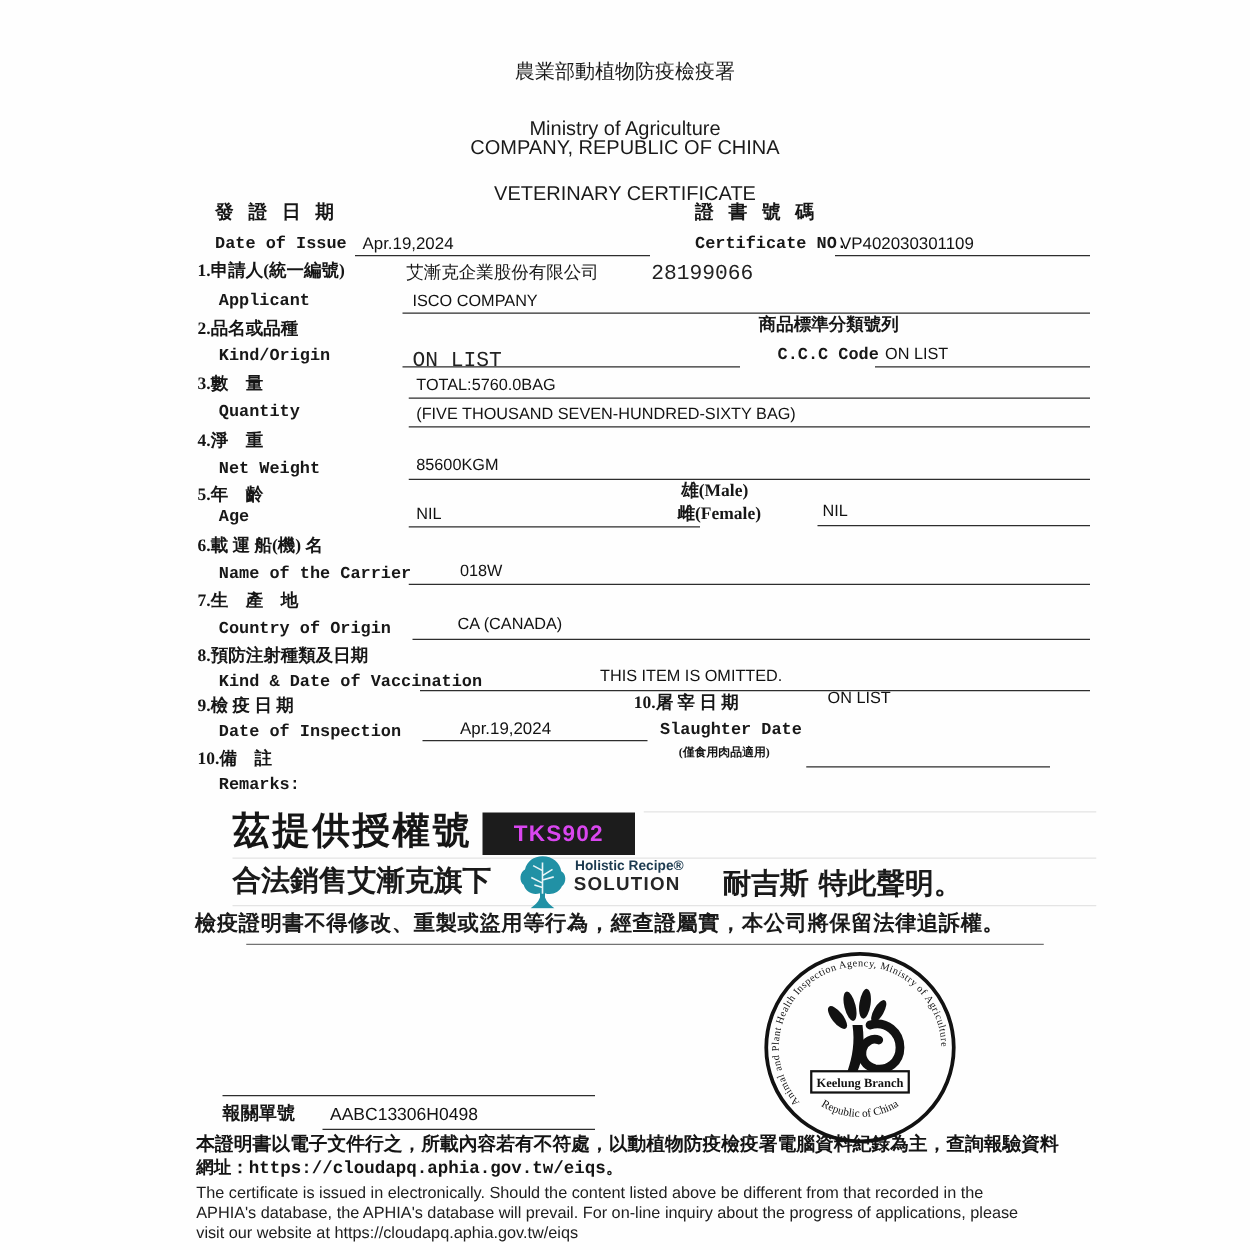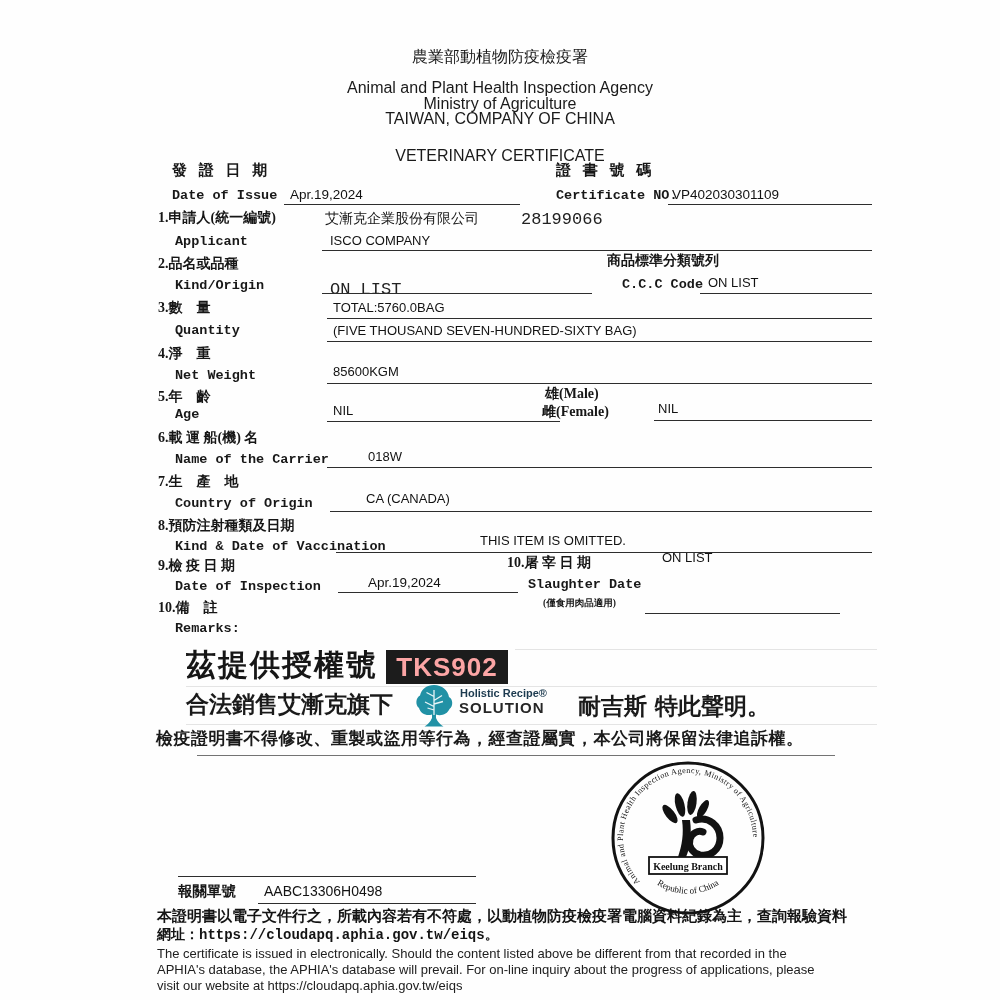--- a/index.html
+++ b/index.html
@@ -14,38 +14,37 @@
   
   .val{font-family:"Liberation Sans",sans-serif;font-weight:400;font-size:13px;color:#121212;}
   .mono-val{font-family:"Liberation Mono",monospace;font-weight:400;font-size:17px;color:#222;}
   .rule{position:absolute;height:0;border-top:1.6px solid #2d2d2d;}
   .rule-thin{position:absolute;height:0;border-top:1px solid #5a5a5a;}
   .faint{position:absolute;height:0;border-top:1px solid #e4e4e4;}
   .hdr{position:absolute;left:150px;width:700px;text-align:center;}
   
   .auth-big{font-family:"Liberation Sans",sans-serif;font-weight:800;font-size:30px;color:#161616;letter-spacing:2px;}
   .badge{position:absolute;display:flex;align-items:center;justify-content:center;
-         font-family:"Liberation Sans",sans-serif;font-weight:800;font-size:26px;color:#fca5a5;letter-spacing:1px;}
+         font-family:"Liberation Sans",sans-serif;font-weight:800;font-size:18px;color:#d946ef;letter-spacing:1px;}
   .auth-mid{font-family:"Liberation Sans",sans-serif;font-weight:800;font-size:23px;color:#1a1a1a;}
   .brand-sm{font-family:"Liberation Sans",sans-serif;font-weight:800;font-size:11px;color:#1c3a4f;}
   .brand-lg{font-family:"Liberation Sans",sans-serif;font-weight:800;font-size:15px;letter-spacing:1px;color:#262626;}
   .auth-sm{font-family:"Liberation Sans",sans-serif;font-weight:800;font-size:17px;color:#1a1a1a;letter-spacing:0.5px;}
   .foot-cjk{font-family:"Liberation Serif",serif;font-weight:700;font-size:15px;color:#141414;}
   .foot-url{font-family:"Liberation Mono","Liberation Serif",serif;font-weight:700;font-size:14px;color:#141414;}
   .foot-en{font-family:"Liberation Sans",sans-serif;font-weight:400;font-size:13px;color:#202020;}
 </style>
 </head>
 <body>
 
 <div class="doc">
 
   <div class="hdr h-cjk1 abs-center" style="top:47px">農業部動植物防疫檢疫署</div>
-  <div class="hdr h-en" style="top:79px">Animal and Plant Health Inspection Agency</div>
   <div class="hdr h-en" style="top:95px">Ministry of Agriculture</div>
-  <div class="hdr h-en-b" style="top:110px">TAIWAN, COMPANY OF CHINA</div>
+  <div class="hdr h-en-b" style="top:110px">COMPANY, REPUBLIC OF CHINA</div>
   <div class="hdr h-en2" style="top:147px">VETERINARY CERTIFICATE</div>
 
   <div class="abs cjk" style="left:172px;top:162px;letter-spacing:4px;font-size:15px">發 證 日 期</div>
   <div class="abs tw" style="left:172px;top:188px">Date of Issue</div>
   <div class="abs val" style="left:290px;top:187px;font-size:13.5px">Apr.19,2024</div>
   <div class="rule" style="left:284px;top:204px;width:236px"></div>
 
   <div class="abs cjk" style="left:556px;top:162px;letter-spacing:4px;font-size:15px">證 書 號 碼</div>
   <div class="abs tw" style="left:556px;top:188px">Certificate NO.</div>
   <div class="abs val" style="left:672px;top:187px;font-size:13.5px">VP402030301109</div>

